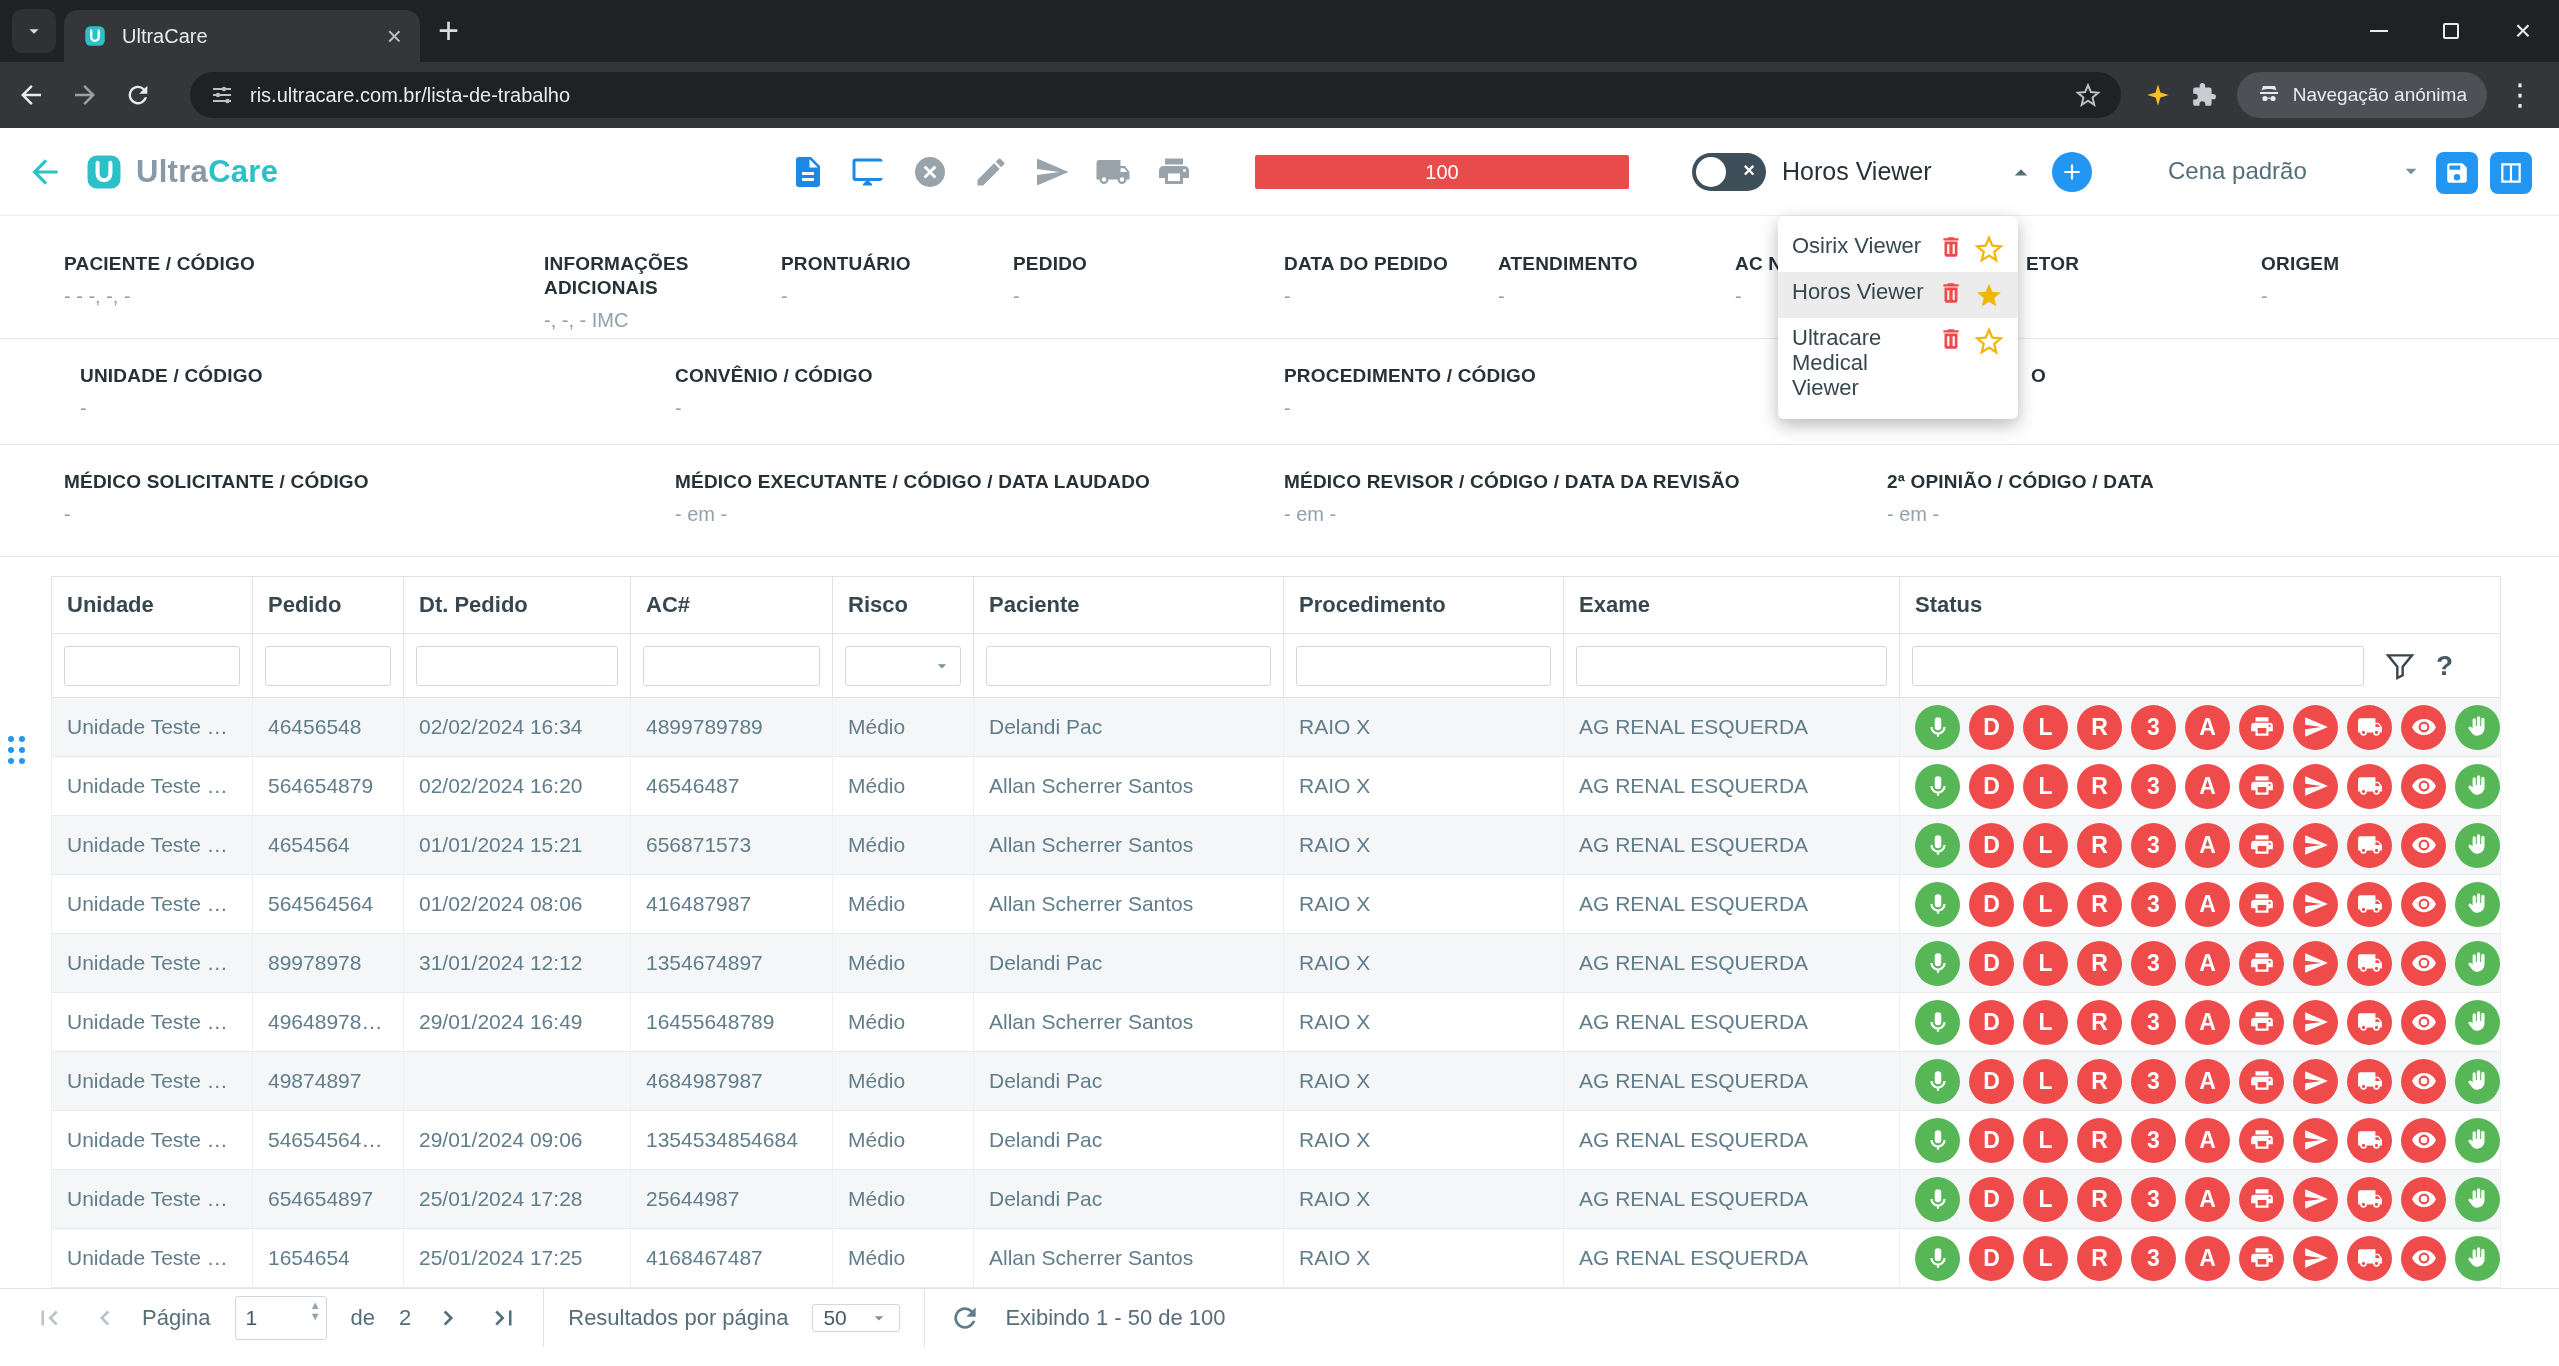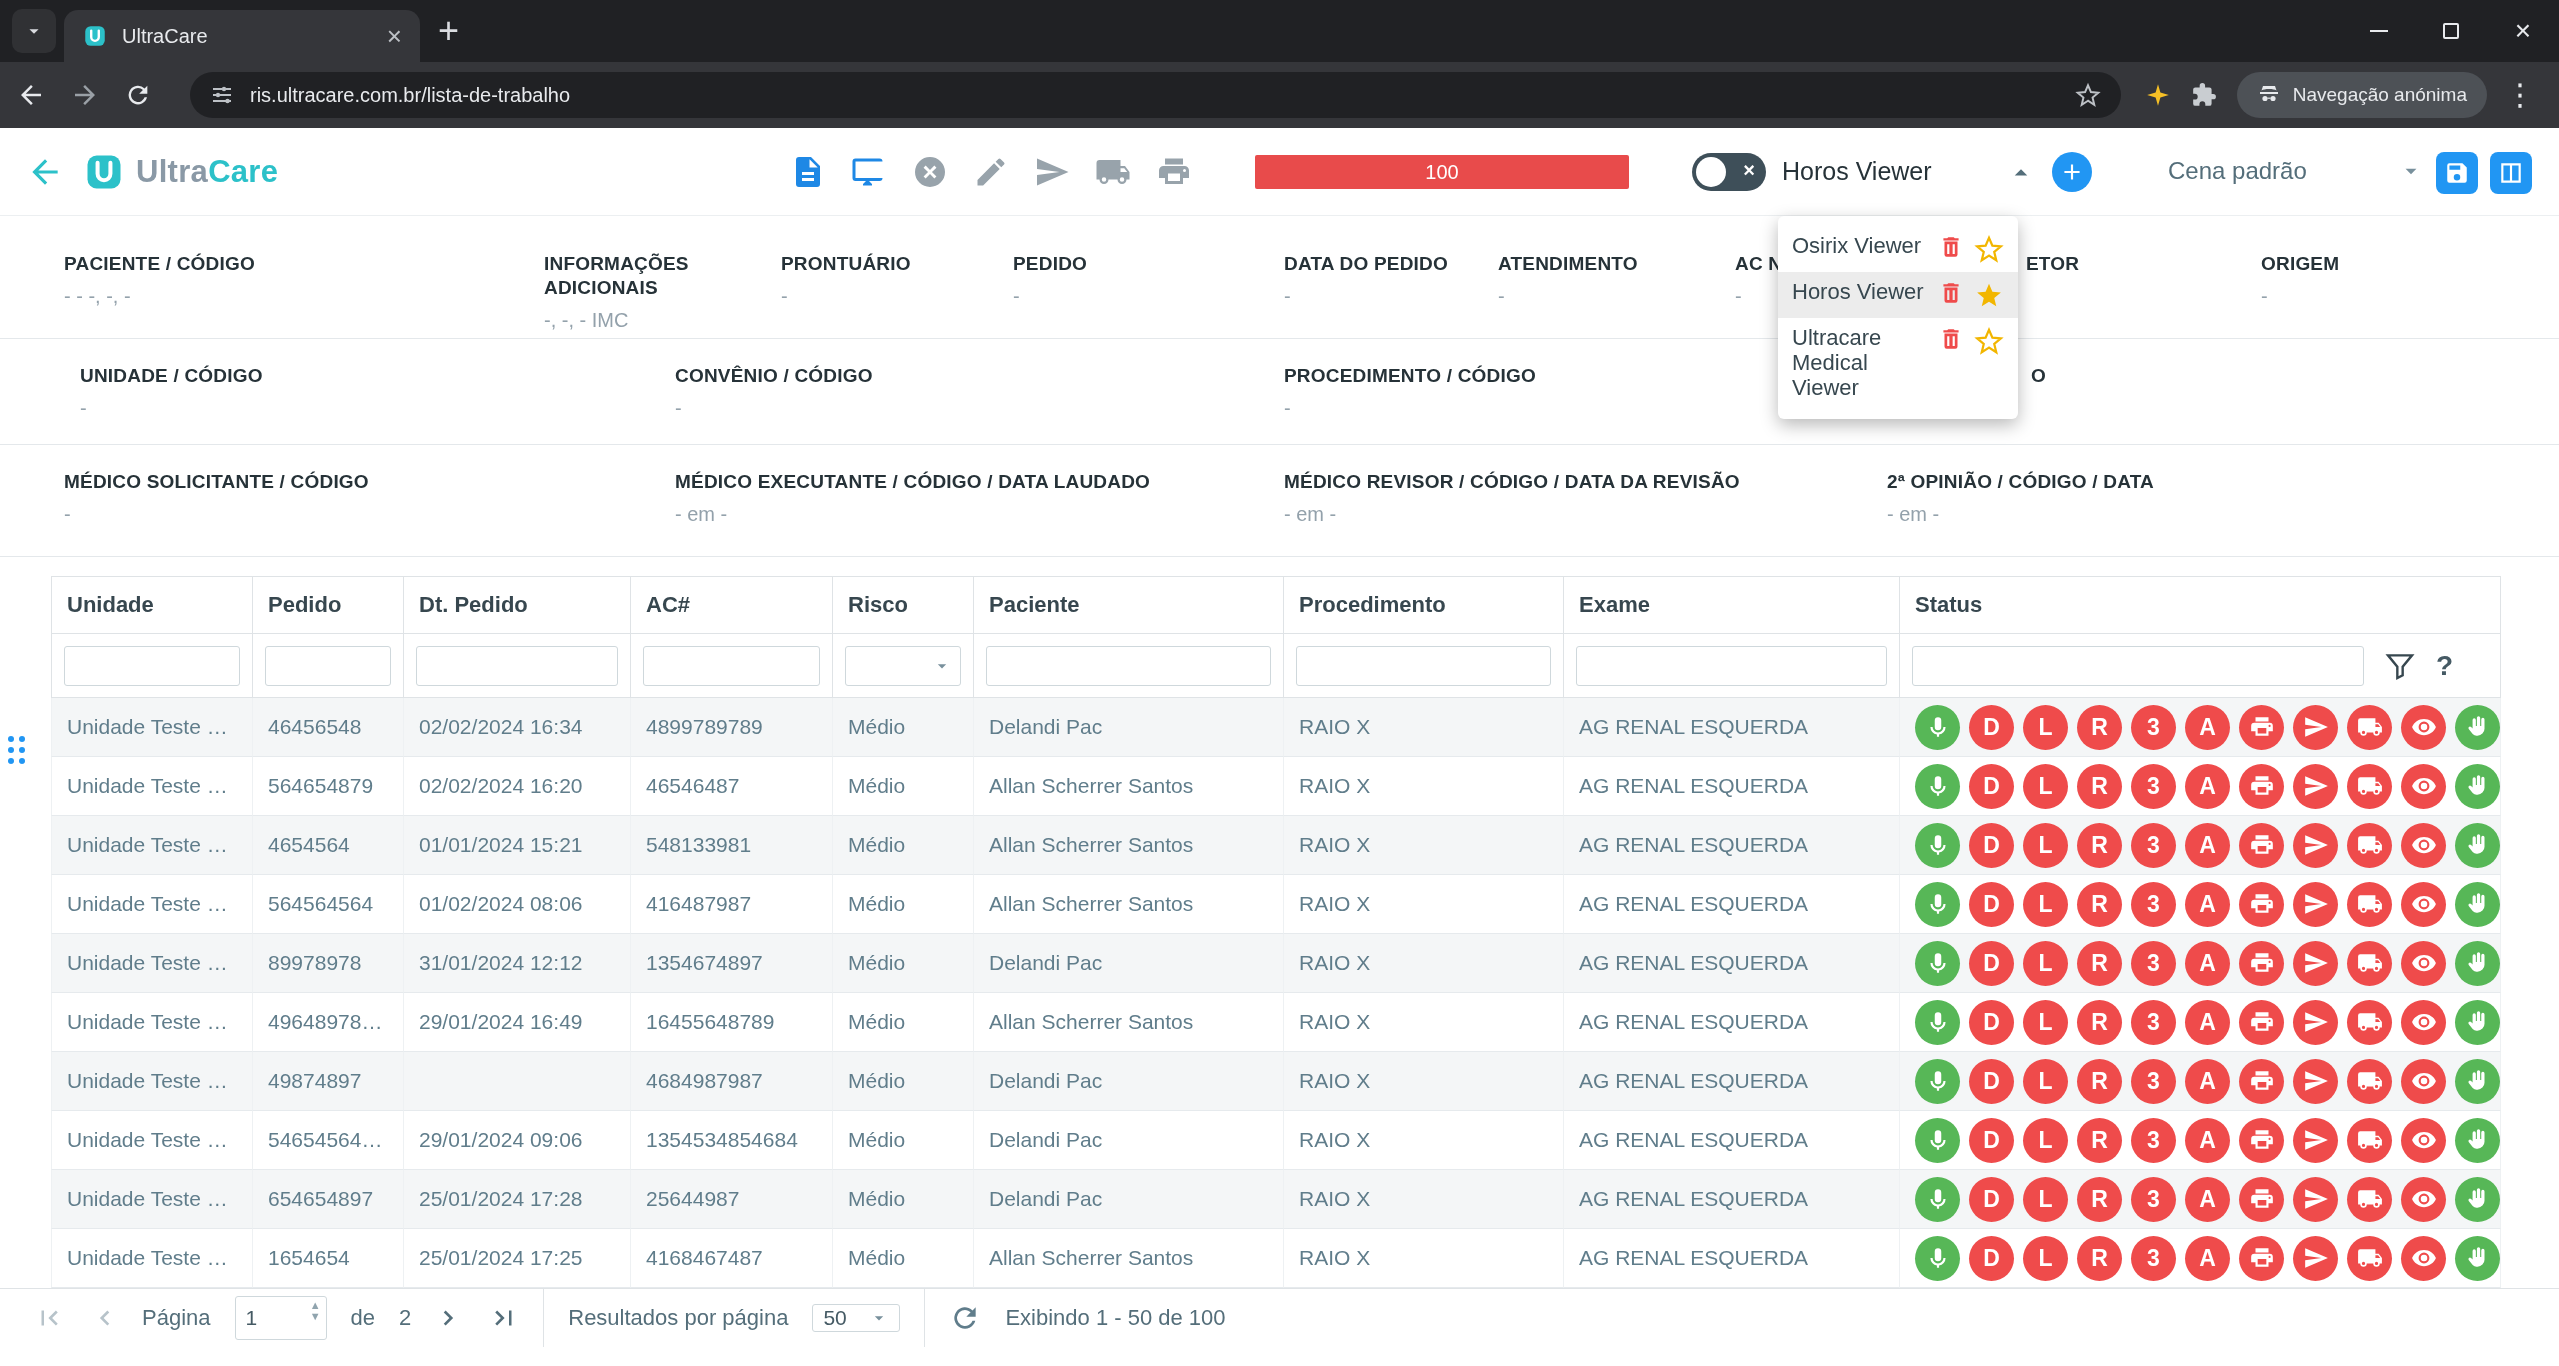--- a/index.html
+++ b/index.html
@@ -501,21 +501,21 @@
               <svg viewBox="0 0 24 24" width="26" height="26" fill="#ffffff">
                 <path d="M7 11V5.5a1.5 1.5 0 0 1 3 0V11h1V3.5a1.5 1.5 0 0 1 3 0V11h1V5a1.5 1.5 0 0 1 3 0v8.5a6.5 6.5 0 0 1-6.5 6.5h-.8a5 5 0 0 1-3.6-1.5L3.6 14a1.4 1.4 0 0 1 2-2L7 13.4z"></path>
               </svg>
             </div>
           </div>
         </div>
         <div class="grid-row trow alt">
           <div class="td">Unidade Teste …</div>
           <div class="td">4654564</div>
           <div class="td">01/01/2024 15:21</div>
-          <div class="td">548133981</div>
+          <div class="td">656871573</div>
           <div class="td">Médio</div>
           <div class="td">Allan Scherrer Santos</div>
           <div class="td">RAIO X</div>
           <div class="td">AG RENAL ESQUERDA</div>
           <div class="td status-cell">
             <div class="status-badge green">
               <svg viewBox="0 0 24 24" width="26" height="26" fill="#ffffff">
                 <path d="M12 15a3 3 0 0 0 3-3V6a3 3 0 0 0-6 0v6a3 3 0 0 0 3 3zm5-3a5 5 0 0 1-10 0H5a7 7 0 0 0 6 6.92V21h2v-2.08A7 7 0 0 0 19 12h-2z"></path>
               </svg>
             </div>

